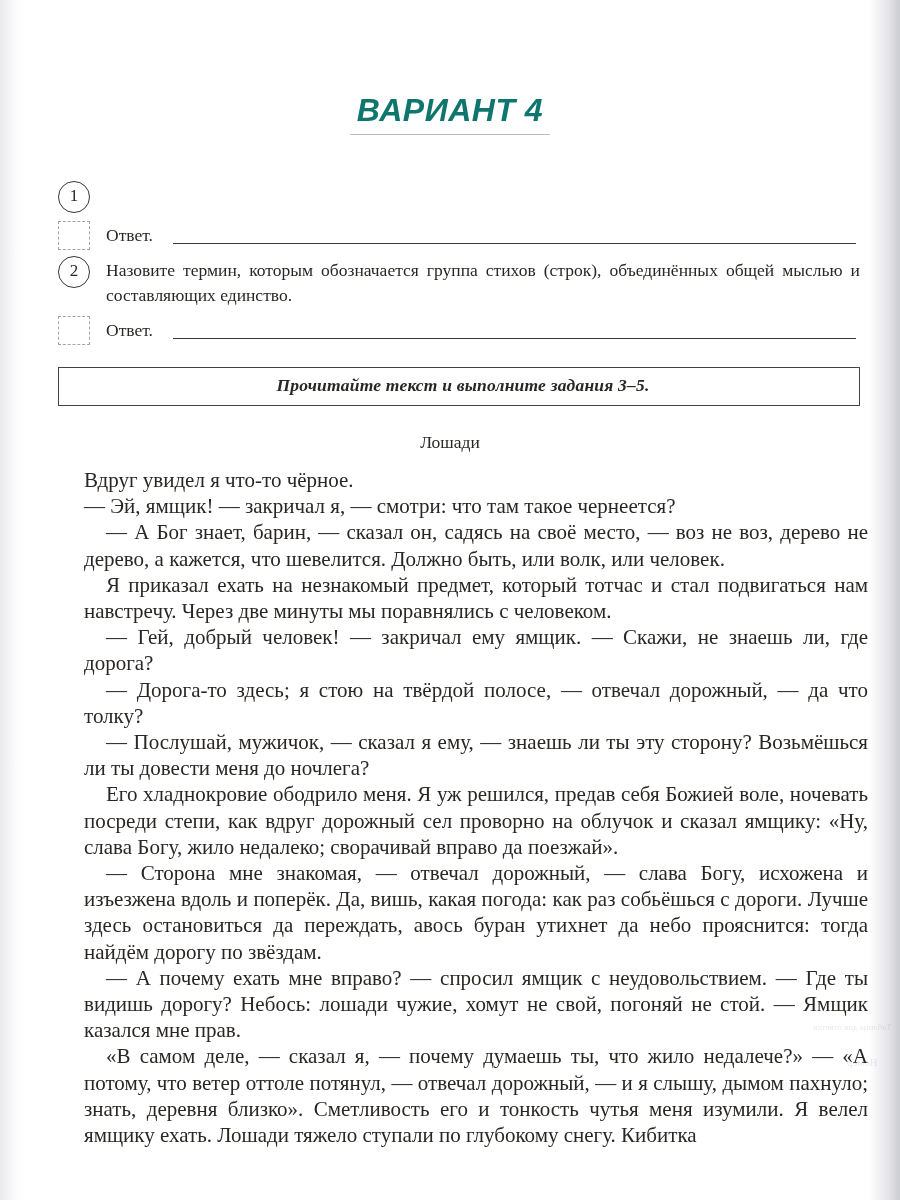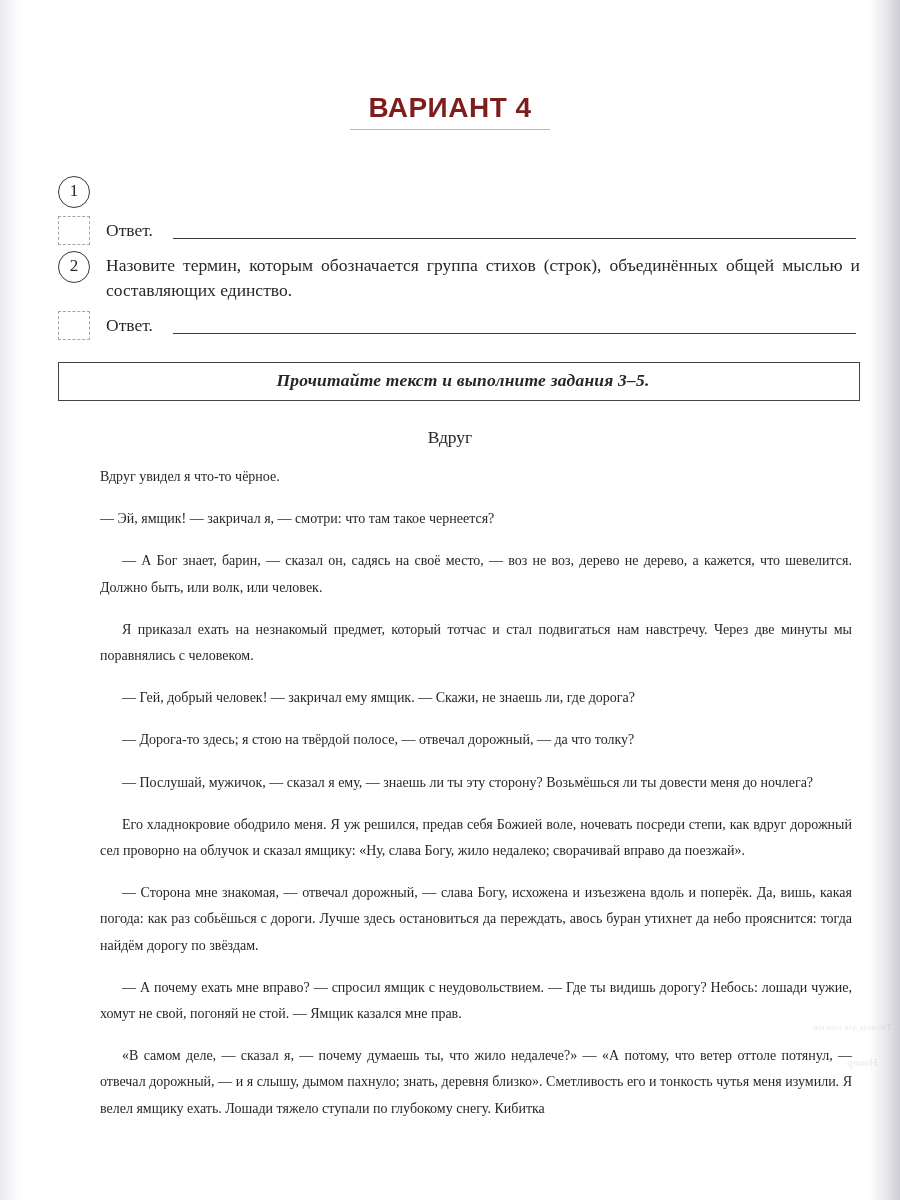--- a/index.html
+++ b/index.html
@@ -60,24 +60,25 @@
 
   
   .title-wrap {
     text-align: center;
     margin-top: 92px;
   }
   .title {
     display: inline-block;
     font-family: "Liberation Sans", sans-serif;
     font-weight: bold;
-    font-size: 28px;
+    font-size: 32px;
     letter-spacing: 0.5px;
-    color: #7f1d1d;
+    color: #0f766e;
     padding-bottom: 5px;
+    font-style: italic;
   }
   .title-rule {
     width: 200px;
     height: 1px;
     margin: 0 auto;
     background: #b9b9c2;
   }
 
   
   .tasks {
@@ -165,22 +166,22 @@
     font-size: 17.5px;
     color: #2a2623;
     margin-top: 26px;
     margin-bottom: 14px;
   }
   .body-text {
     padding-left: 84px;
     padding-right: 32px;
   }
   .body-text p {
-    margin: 16px;
-    font-size: 14px;
+    margin: 0;
+    font-size: 21px;
     line-height: 26.2px;
     color: #2a2623;
     text-align: justify;
     text-justify: inter-word;
     text-indent: 0;
     hyphens: manual;
   }
   .body-text p.indent {
     text-indent: 22px;
   }
@@ -231,21 +232,21 @@
           <div class="answer-line"></div>
         </div>
       </div>
 
     </div>
 
     <div class="instruction">
       <span>Прочитайте текст и выполните задания 3–5.</span>
     </div>
 
-    <div class="text-heading">Вдруг</div>
+    <div class="text-heading">Лошади</div>
 
     <div class="body-text">
       <p class="noindent">Вдруг увидел я что-то чёрное.</p>
       <p class="noindent">— Эй, ямщик! — закричал я, — смотри: что там такое чернеется?</p>
       <p class="indent">— А Бог знает, барин, — сказал он, садясь на своё место, — воз не воз, дерево не дерево, а кажется, что шевелится. Должно быть, или волк, или человек.</p>
       <p class="indent">Я приказал ехать на незнакомый предмет, который тотчас и стал подвигаться нам навстречу. Через две минуты мы поравнялись с человеком.</p>
       <p class="indent">— Гей, добрый человек! — закричал ему ямщик. — Скажи, не знаешь ли, где дорога?</p>
       <p class="indent">— Дорога-то здесь; я стою на твёрдой полосе, — отвечал дорожный, — да что толку?</p>
       <p class="indent">— Послушай, мужичок, — сказал я ему, — знаешь ли ты эту сторону? Возьмёшься ли ты довести меня до ночлега?</p>
       <p class="indent">Его хладнокровие ободрило меня. Я уж решился, предав себя Божией воле, ночевать посреди степи, как вдруг дорожный сел проворно на облучок и сказал ямщику: «Ну, слава Богу, жило недалеко; сворачивай вправо да поезжай».</p>

